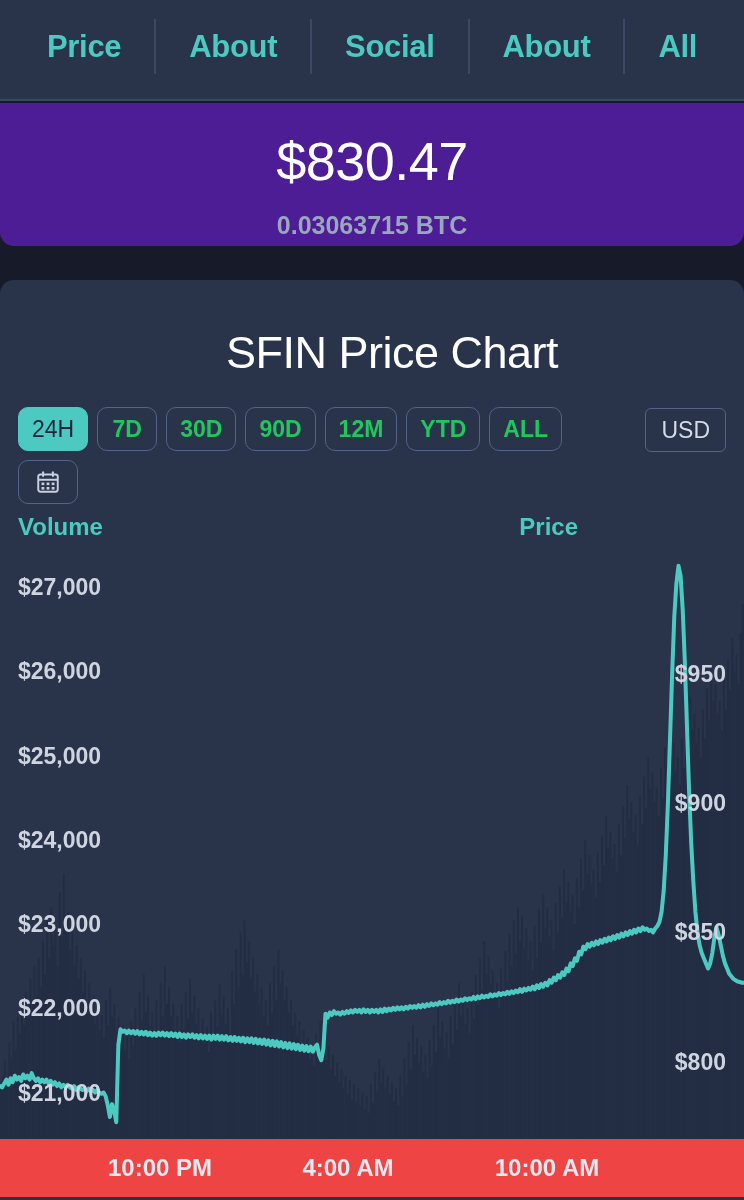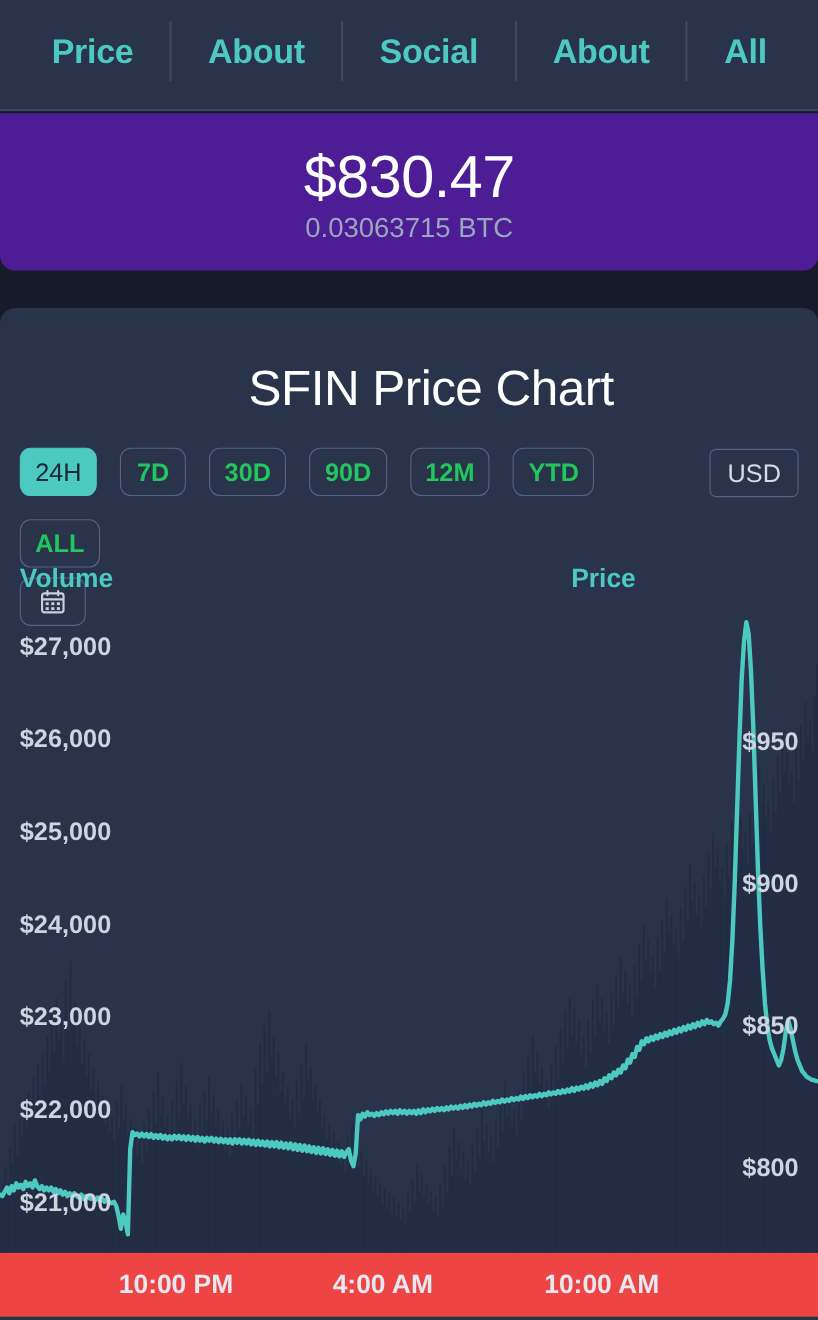--- a/index.html
+++ b/index.html
@@ -37,21 +37,21 @@
     background:#4c1d95;
     border-radius:0 0 14px 14px;
     display:flex; flex-direction:column; align-items:center;
     padding-top:28px;
   }
   .price-main {
     color:#ffffff; font-size:54px; font-weight:400; letter-spacing:-0.5px;
     line-height:1.12;
   }
   .price-sub {
-    color:#9aa6bd; font-size:25px; font-weight:400; margin-top:2px;
+    color:#9aa6bd; font-size:25px; font-weight:700; margin-top:20px;
   }
 
   
   .chart-card {
     position:absolute; top:280px; left:0; width:744px; height:920px;
     background:#29334a;
     border-radius:14px 14px 0 0;
     overflow:hidden;
   }
   .chart-title {
@@ -60,21 +60,21 @@
     margin-top:47px;
     padding-left:40px;
   }
 
   
   .controls {
     position:absolute; top:127px; left:0; width:744px;
     padding:0 18px;
     display:flex; align-items:flex-start; justify-content:space-between;
   }
-  .range-wrap { display:flex; flex-wrap:wrap; gap:21px; max-width:560px; }
+  .range-wrap { display:flex; flex-wrap:wrap; gap:9px; max-width:560px; }
   .range-btn {
     height:44px; min-width:60px;
     padding:0 13px;
     border:1.5px solid #55628a;
     border-radius:10px;
     background:transparent;
     color:#22c55e;
     font-size:23px; font-weight:700;
     display:flex; align-items:center; justify-content:center;
     font-family:"Liberation Sans", sans-serif;

